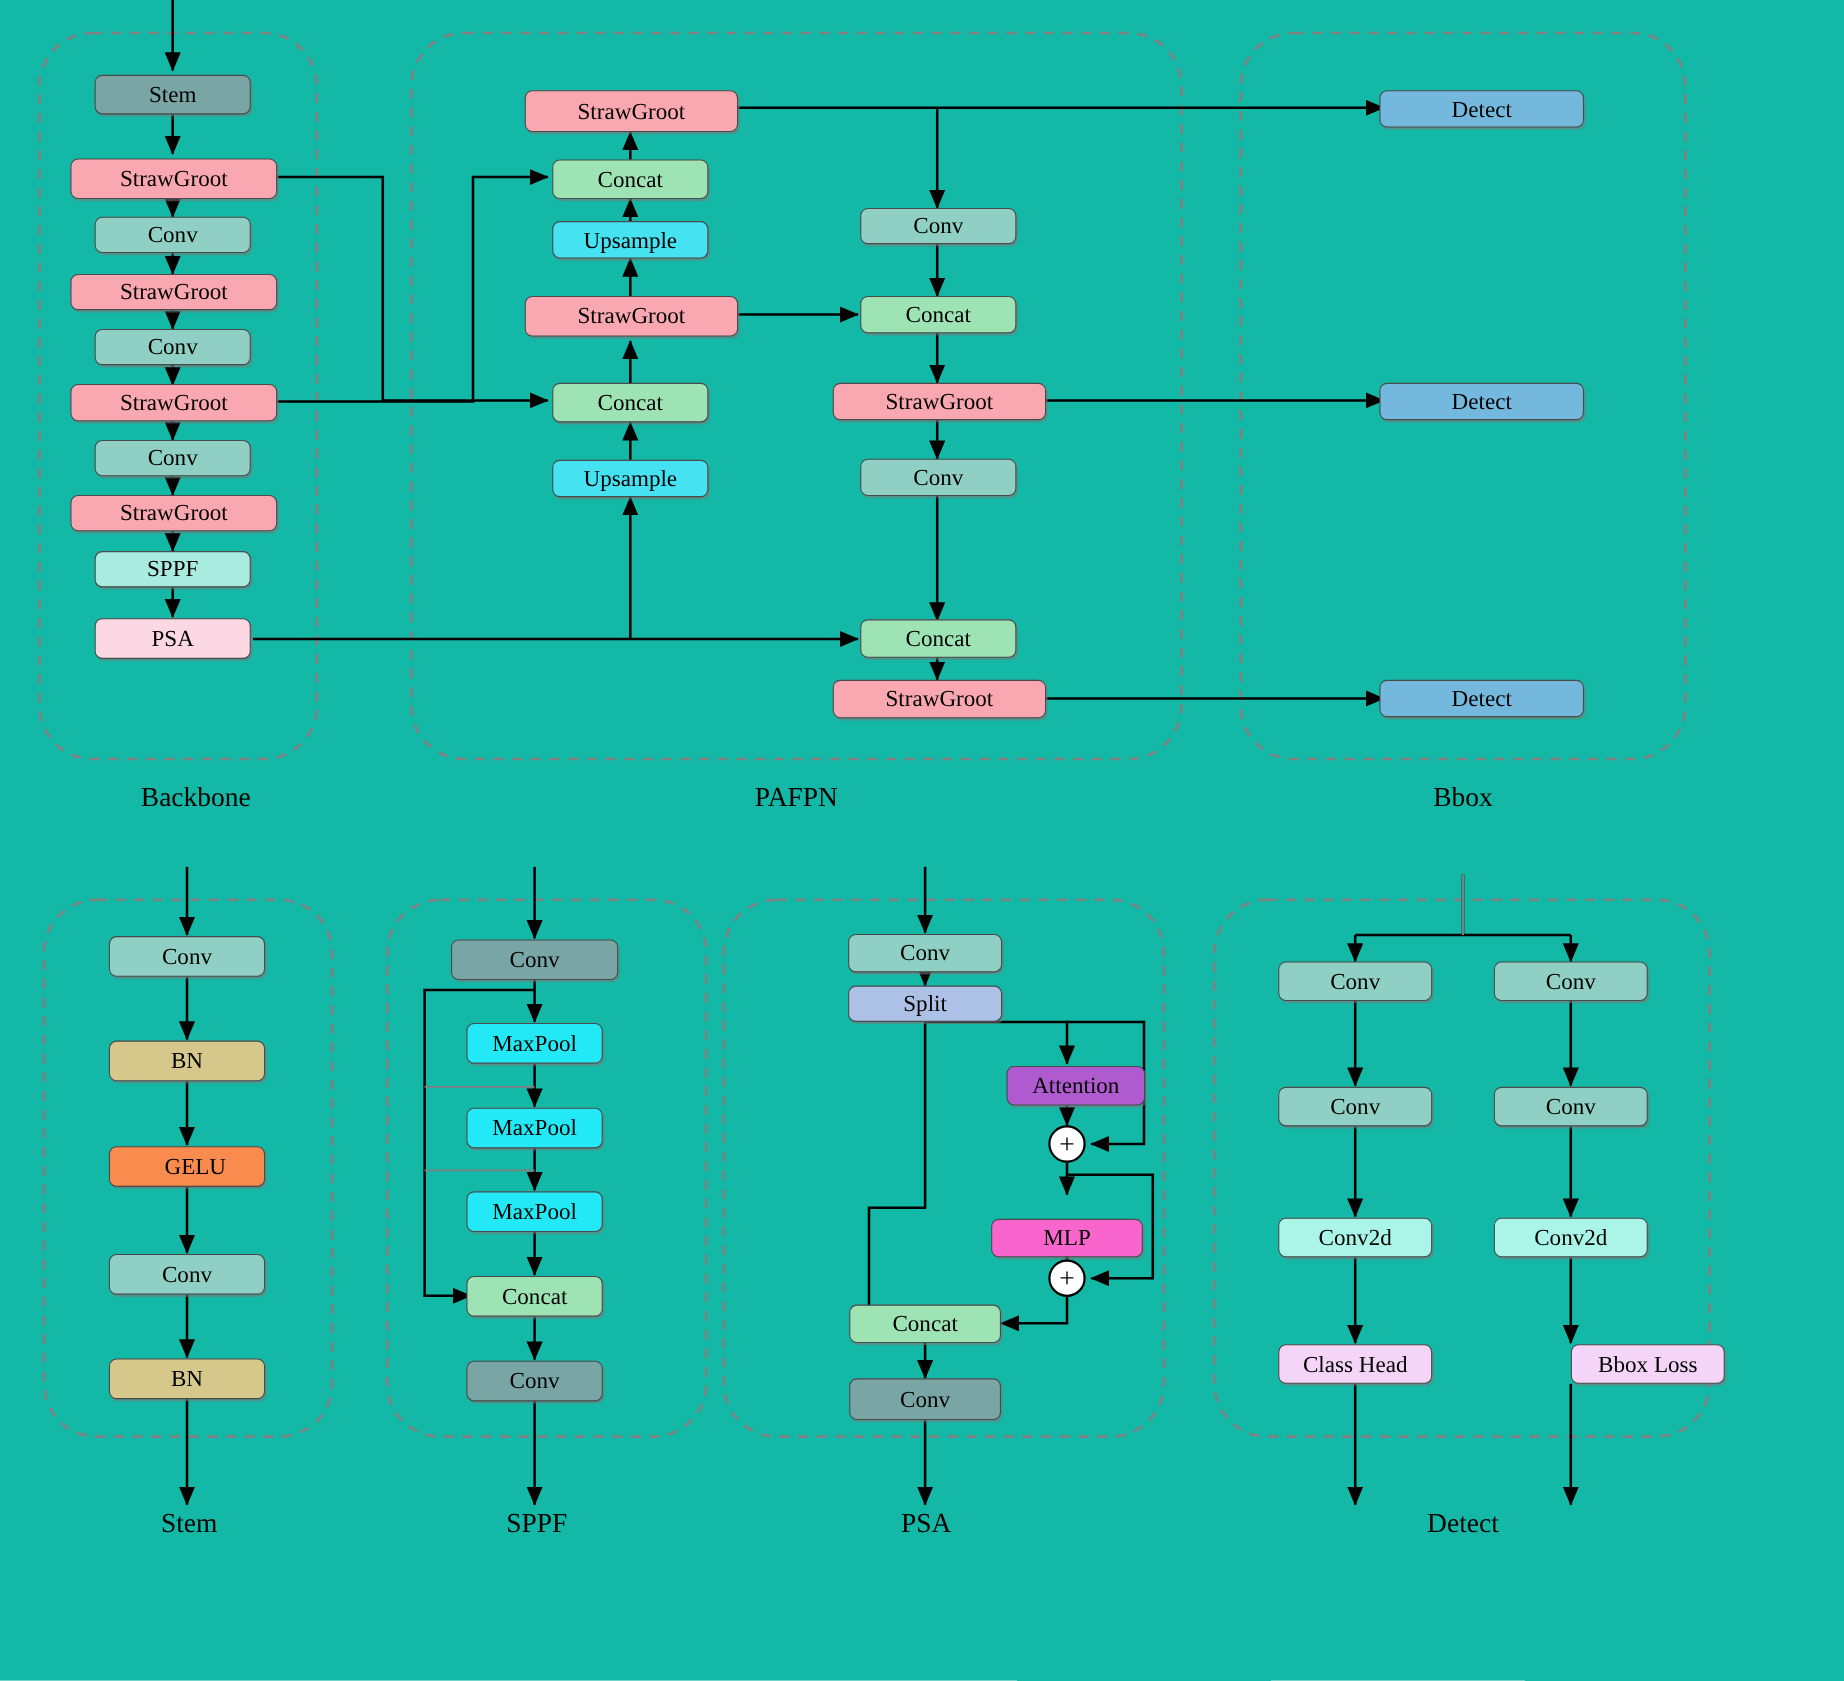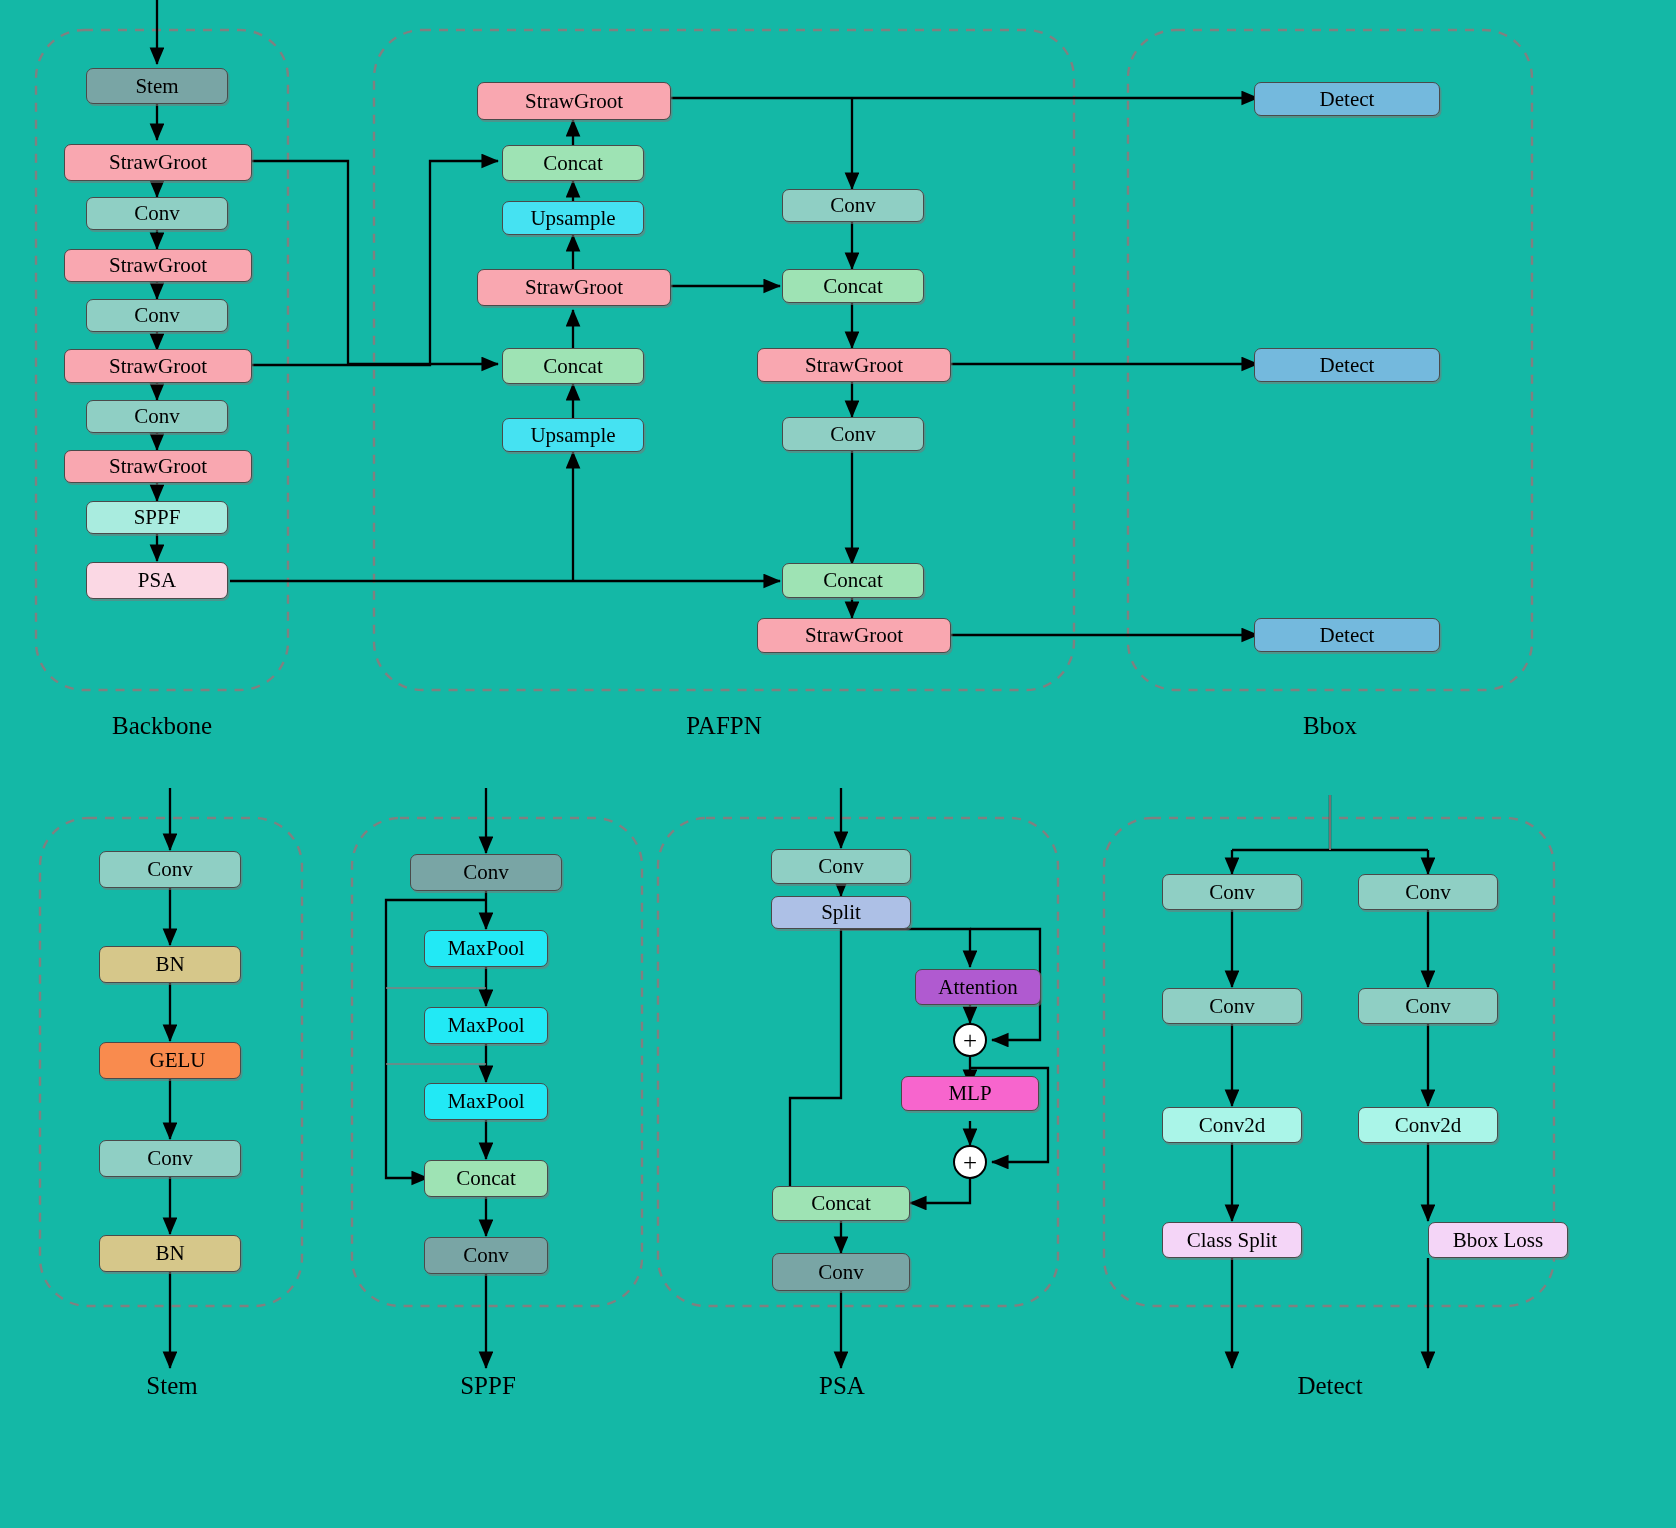--- a/index.html
+++ b/index.html
@@ -232,21 +232,21 @@
   <div class="node" style="left:1254px;top:82px;width:186px;height:34px;background:#74b9dd;">
     <span>Detect</span>
   </div>
   <div class="node" style="left:1254px;top:348px;width:186px;height:34px;background:#74b9dd;">
     <span>Detect</span>
   </div>
   <div class="node" style="left:1254px;top:618px;width:186px;height:34px;background:#74b9dd;">
     <span>Detect</span>
   </div>
 
-  <div class="grouplabel" style="left:62px;top:712px;width:200px;">
+  <div class="grouplabel" style="left:78px;top:712px;width:200px;">
     <span>Backbone</span>
   </div>
   <div class="grouplabel" style="left:624px;top:712px;width:200px;">
     <span>PAFPN</span>
   </div>
   <div class="grouplabel" style="left:1230px;top:712px;width:200px;">
     <span>Bbox</span>
   </div>
 
   <div class="node" style="left:99px;top:851px;width:142px;height:37px;background:#8fcfc4;">
@@ -292,21 +292,21 @@
 
   <div class="node" style="left:771px;top:849px;width:140px;height:35px;background:#8fcfc4;">
     <span>Conv</span>
   </div>
   <div class="node" style="left:771px;top:896px;width:140px;height:33px;background:#adc0e6;">
     <span>Split</span>
   </div>
   <div class="node" style="left:915px;top:969px;width:126px;height:36px;background:#b05ad0;">
     <span>Attention</span>
   </div>
-  <div class="node" style="left:901px;top:1076px;width:138px;height:35px;background:#f765cd;justify-content:center;">
+  <div class="node" style="left:901px;top:1108px;width:138px;height:35px;background:#f765cd;justify-content:center;">
     <span>MLP</span>
   </div>
   <div class="node" style="left:772px;top:1186px;width:138px;height:35px;background:#9ee3b4;">
     <span>Concat</span>
   </div>
   <div class="node" style="left:772px;top:1253px;width:138px;height:38px;background:#79a5a5;">
     <span>Conv</span>
   </div>
   <div class="plus" style="left:953px;top:1023px;">
     <span>+</span>
@@ -321,21 +321,21 @@
   <div class="node" style="left:1162px;top:874px;width:140px;height:36px;background:#8fcfc4;">
     <span>Conv</span>
   </div>
   <div class="node" style="left:1162px;top:988px;width:140px;height:36px;background:#8fcfc4;">
     <span>Conv</span>
   </div>
   <div class="node" style="left:1162px;top:1107px;width:140px;height:36px;background:#aaf5e8;">
     <span>Conv2d</span>
   </div>
   <div class="node" style="left:1162px;top:1222px;width:140px;height:36px;background:#f4d5f7;">
-    <span>Class Split</span>
+    <span>Class Head</span>
   </div>
 
   <div class="node" style="left:1358px;top:874px;width:140px;height:36px;background:#8fcfc4;">
     <span>Conv</span>
   </div>
   <div class="node" style="left:1358px;top:988px;width:140px;height:36px;background:#8fcfc4;">
     <span>Conv</span>
   </div>
   <div class="node" style="left:1358px;top:1107px;width:140px;height:36px;background:#aaf5e8;">
     <span>Conv2d</span>

